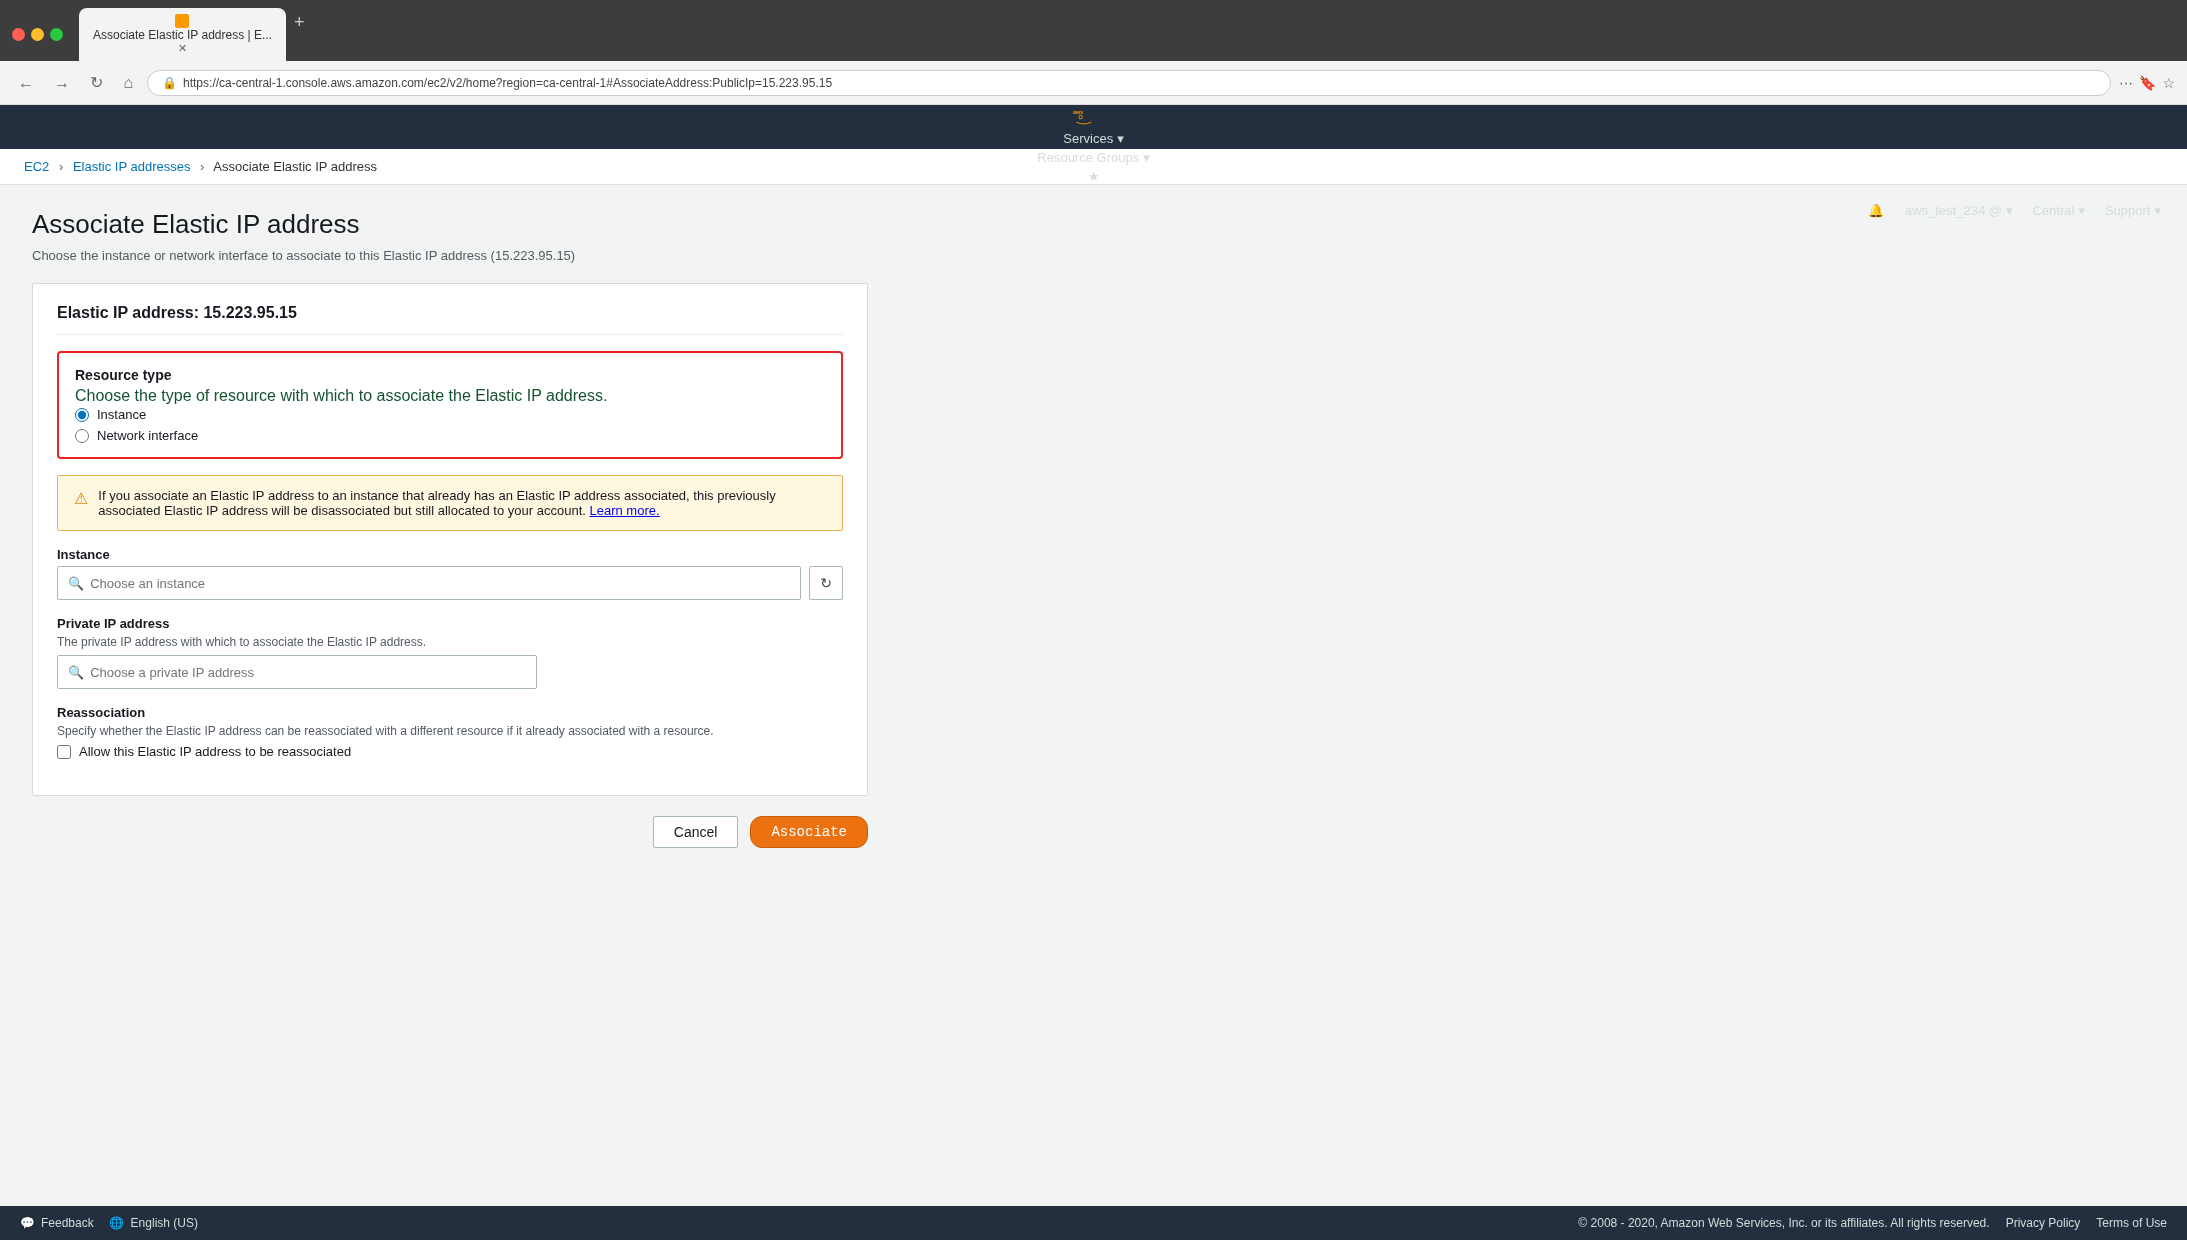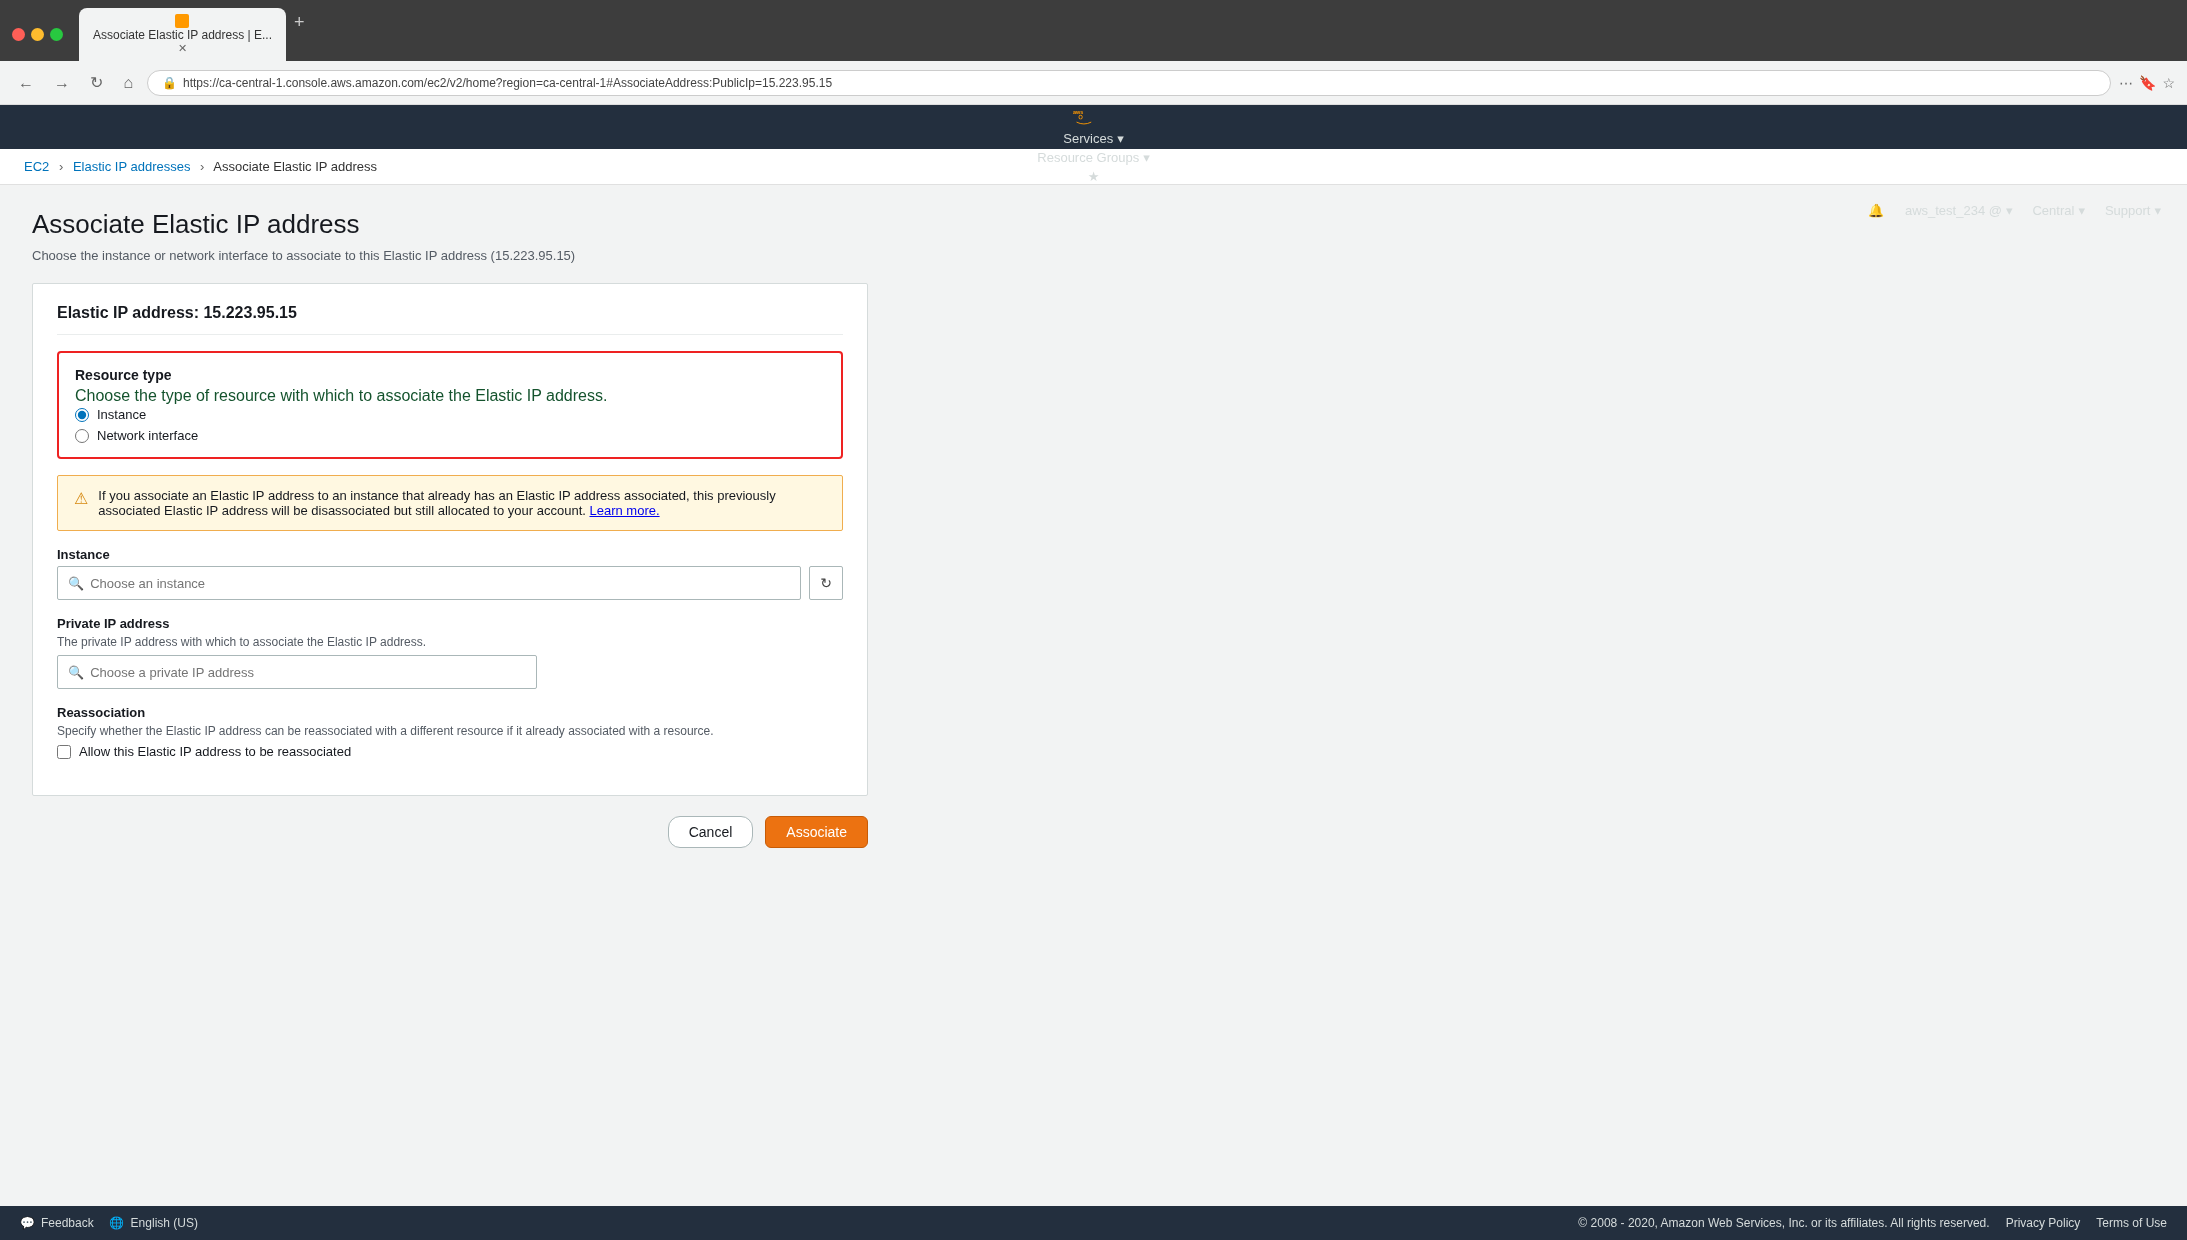--- a/index.html
+++ b/index.html
@@ -220,35 +220,36 @@
     
     .button-row {
       display: flex;
       justify-content: flex-end;
       gap: 12px;
       margin-top: 8px;
     }
     .btn-cancel {
       background: white;
       border: 1px solid #aab7b8;
-      border-radius: 12px;
+      border-radius: 2px;
       padding: 7px 20px;
       font-size: 14px;
       color: #16191f;
       cursor: pointer;
     }
     .btn-associate {
       background: #ec7211;
       border: 1px solid #c75b06;
-      border-radius: 6px;
+      border-radius: 12px;
       padding: 7px 20px;
       font-size: 14px;
       color: white;
       cursor: pointer;
       font-weight: 500;
+      font-family: Liberation Mono, monospace;
     }
 
     
     .footer {
       position: fixed;
       bottom: 0;
       left: 0;
       right: 0;
       background: #232f3e;
       color: #d5dbdb;

